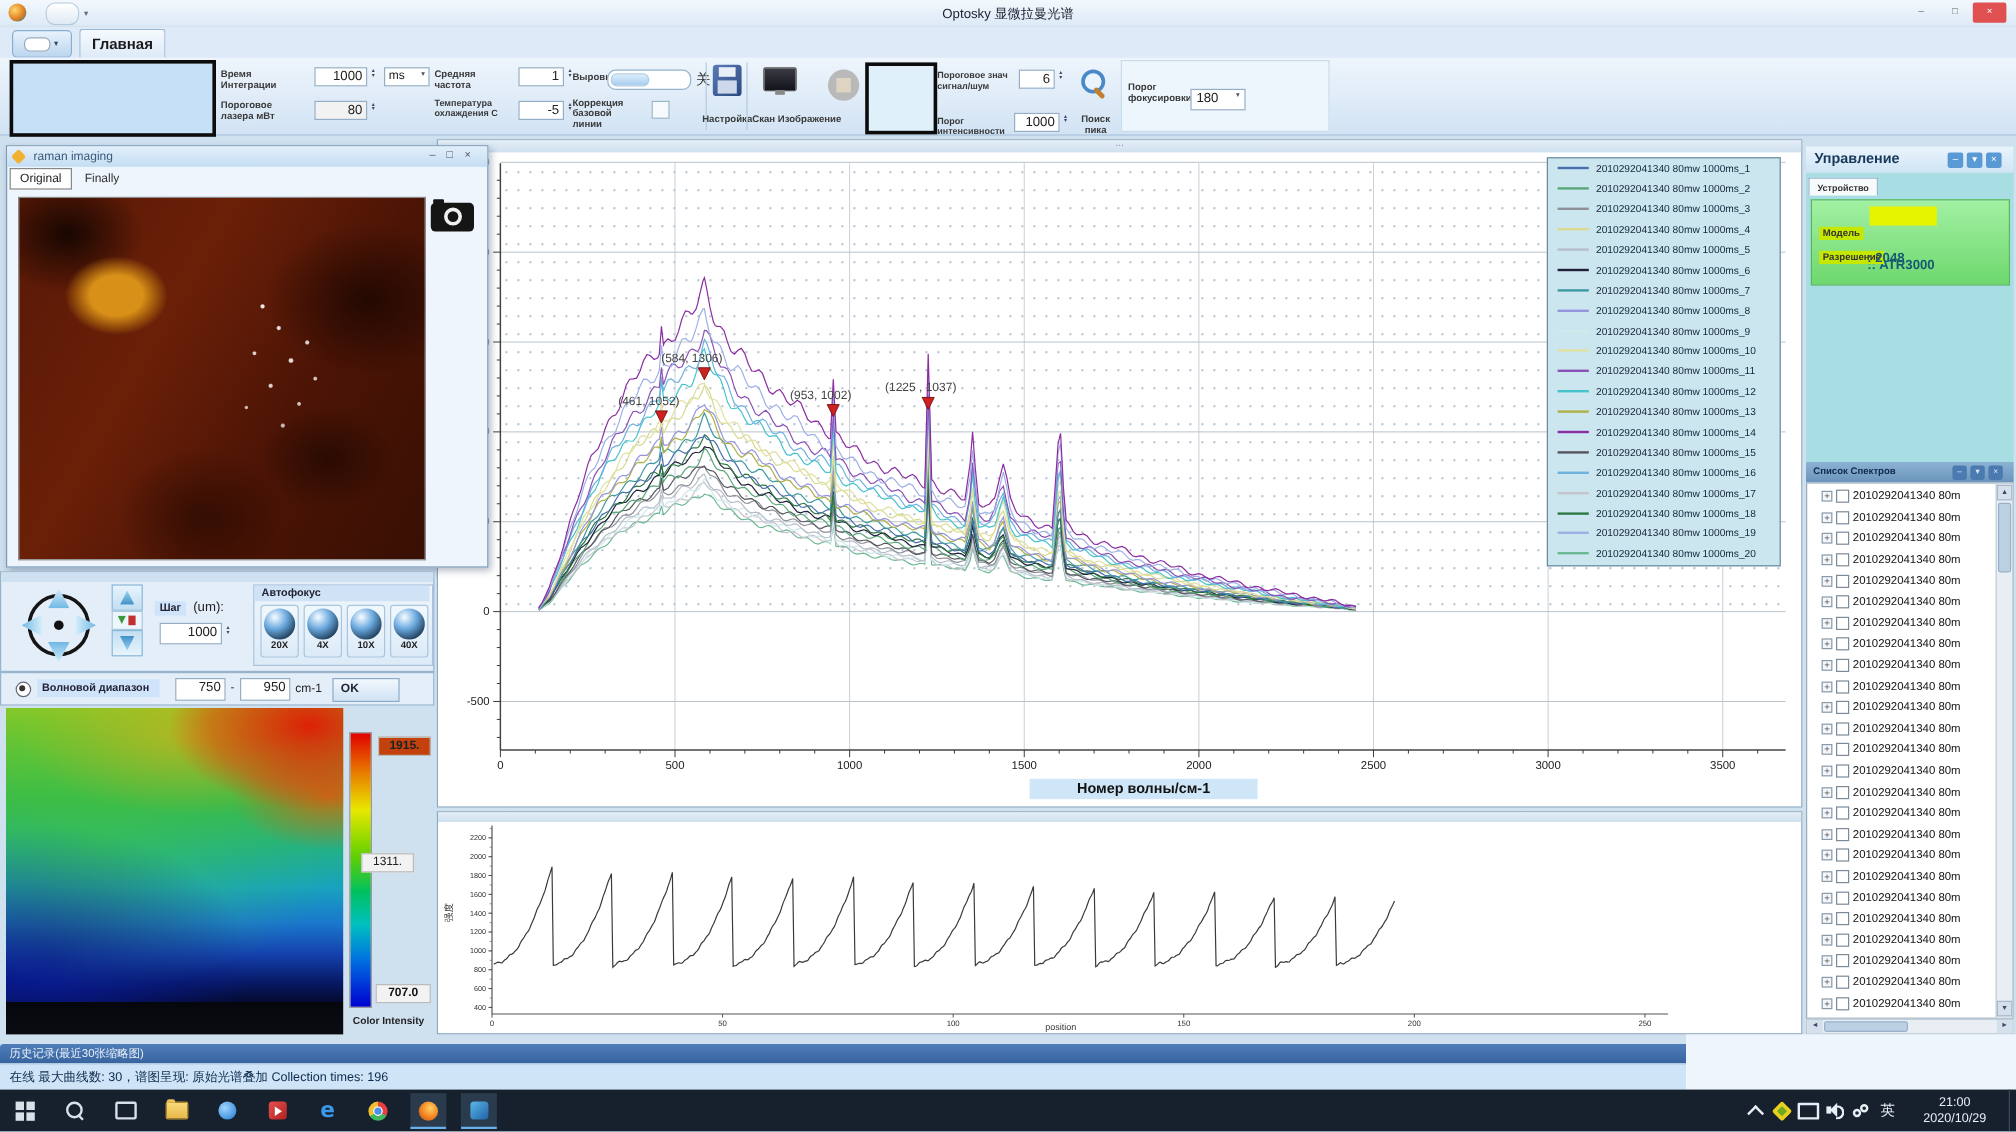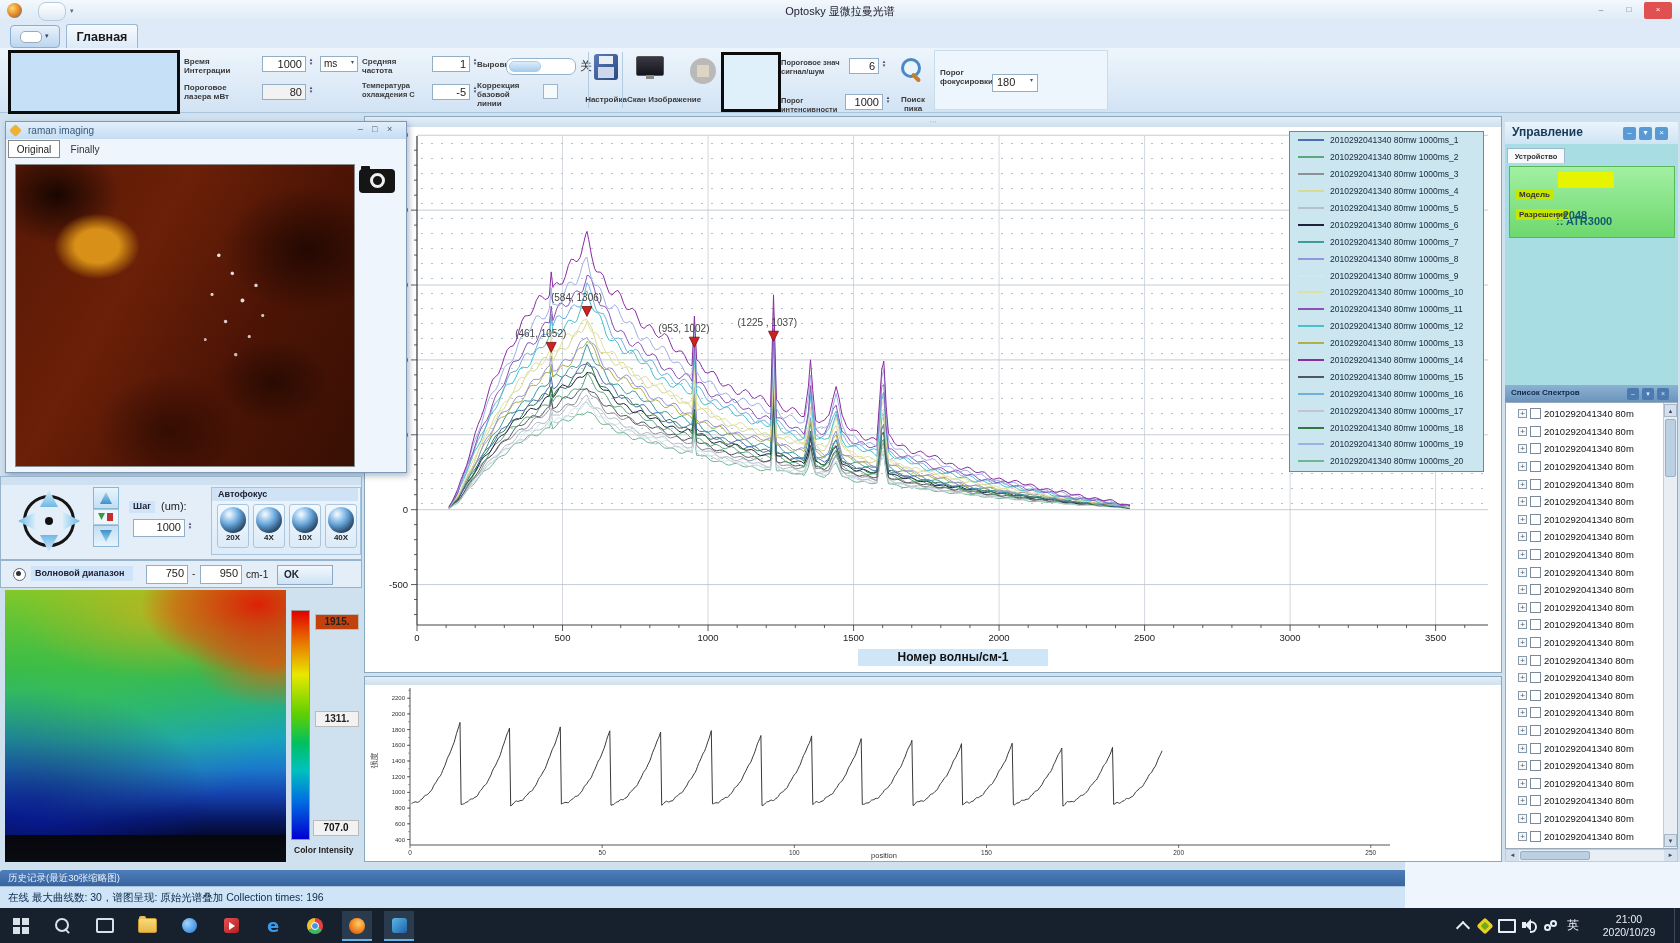--- a/index.html
+++ b/index.html
@@ -502,21 +502,21 @@
   <div class="abs" style="left:5px;top:590px;width:281px;height:245px;background:
     radial-gradient(ellipse 150px 90px at 90% 6%, rgba(225,25,5,.95), rgba(225,60,10,.5) 55%, transparent 78%),
     radial-gradient(ellipse 110px 60px at 96% 30%, rgba(235,90,10,.75), transparent 75%),
     radial-gradient(ellipse 200px 90px at 55% 10%, rgba(235,170,20,.55), transparent 72%),
     radial-gradient(ellipse 260px 160px at 28% 45%, rgba(70,200,60,.45), transparent 78%),
     radial-gradient(ellipse 220px 150px at 12% 88%, rgba(8,25,150,.9), transparent 78%),
     linear-gradient(to bottom,#86c828 0%,#5ec238 16%,#38b84c 32%,#22b088 48%,#18a2be 61%,#1a78cc 73%,#1440ac 84%,#081a68 93%,#040a30 100%);"></div>
   <div class="abs" style="left:5px;top:835px;width:281px;height:27px;background:linear-gradient(#05070c,#0a0c12);"></div>
   <div class="abs" style="left:291px;top:610px;width:17px;height:228px;border:1px solid #999;background:linear-gradient(to bottom,#e00000,#e87800 14%,#e8e800 28%,#60d000 45%,#00c060 58%,#00c0c0 70%,#0070e0 83%,#0000d0 100%);"></div>
   <div class="abs" style="left:315px;top:614px;width:42px;height:14px;background:#c2410c;border:1px solid #bbb;font-size:10px;font-weight:bold;color:#222;text-align:center;line-height:14px;">1915.</div>
-  <div class="abs" style="left:315px;top:711px;width:42px;height:14px;background:#f2f2f2;border:1px solid #bbb;font-size:10px;font-weight:bold;color:#222;text-align:center;line-height:14px;">1311.</div>
+  <div class="abs" style="left:301px;top:711px;width:42px;height:14px;background:#f2f2f2;border:1px solid #bbb;font-size:10px;font-weight:normal;color:#222;text-align:center;line-height:14px;">1311.</div>
   <div class="abs" style="left:313px;top:820px;width:44px;height:14px;background:#f2f2f2;border:1px solid #bbb;font-size:10px;font-weight:bold;color:#111;text-align:center;line-height:14px;">707.0</div>
   <div class="abs" style="left:294px;top:845px;width:76px;font-size:8.5px;font-weight:bold;color:#222;">Color Intensity</div>
 
   <div class="abs" style="left:1505px;top:122px;width:173px;height:740px;background:#a8dde4;">
     <div class="abs" style="left:0;top:0;width:173px;height:22px;background:linear-gradient(#eaf4fc,#cfe4f4);">
       <div class="abs" style="left:7px;top:3px;font-size:12px;font-weight:bold;color:#16385a;">Управление</div>
       <div class="abs" style="left:118px;top:5px;width:13px;height:13px;background:#5a9ad4;border-radius:2px;color:#fff;font-size:8px;text-align:center;line-height:12px;">–</div>
       <div class="abs" style="left:134px;top:5px;width:13px;height:13px;background:#5a9ad4;border-radius:2px;color:#fff;font-size:8px;text-align:center;line-height:12px;">▾</div>
       <div class="abs" style="left:150px;top:5px;width:13px;height:13px;background:#5a9ad4;border-radius:2px;color:#fff;font-size:8px;text-align:center;line-height:12px;">×</div>
     </div>

